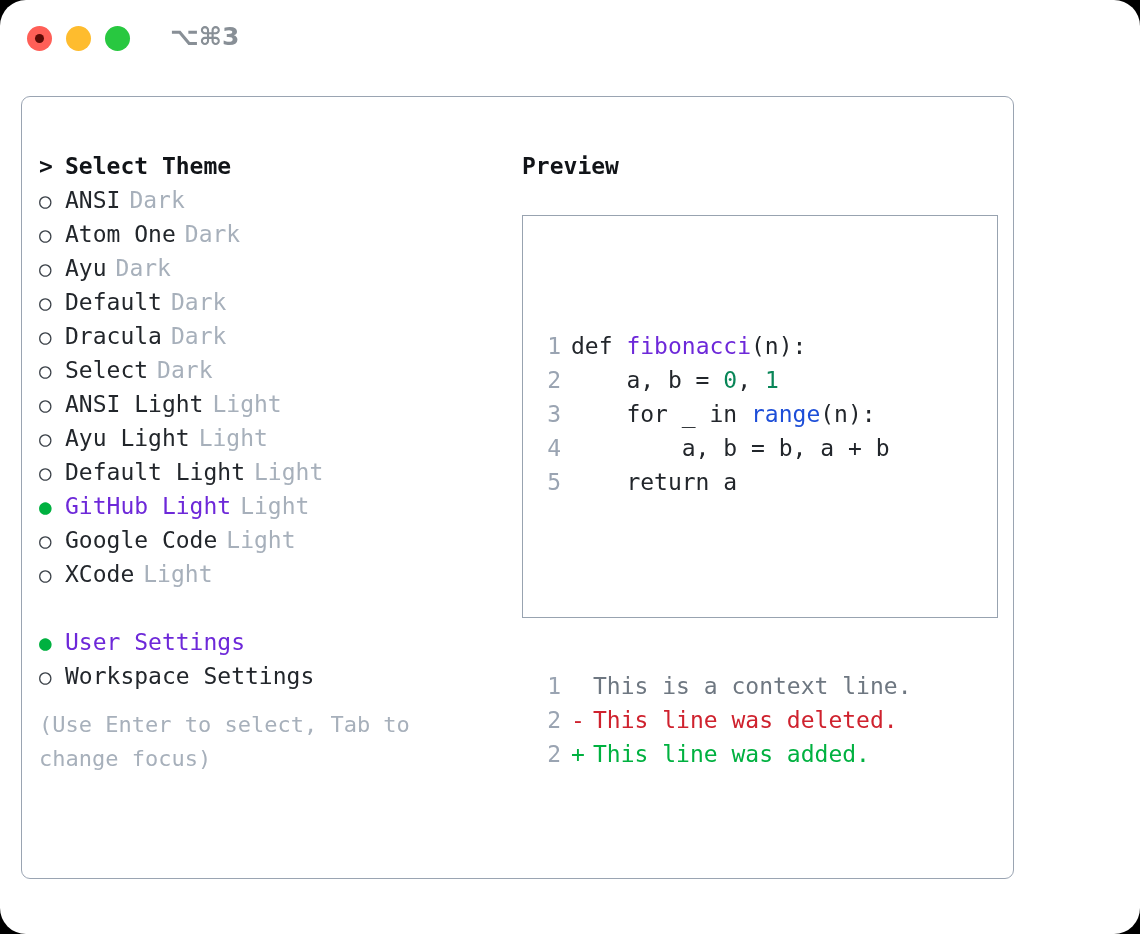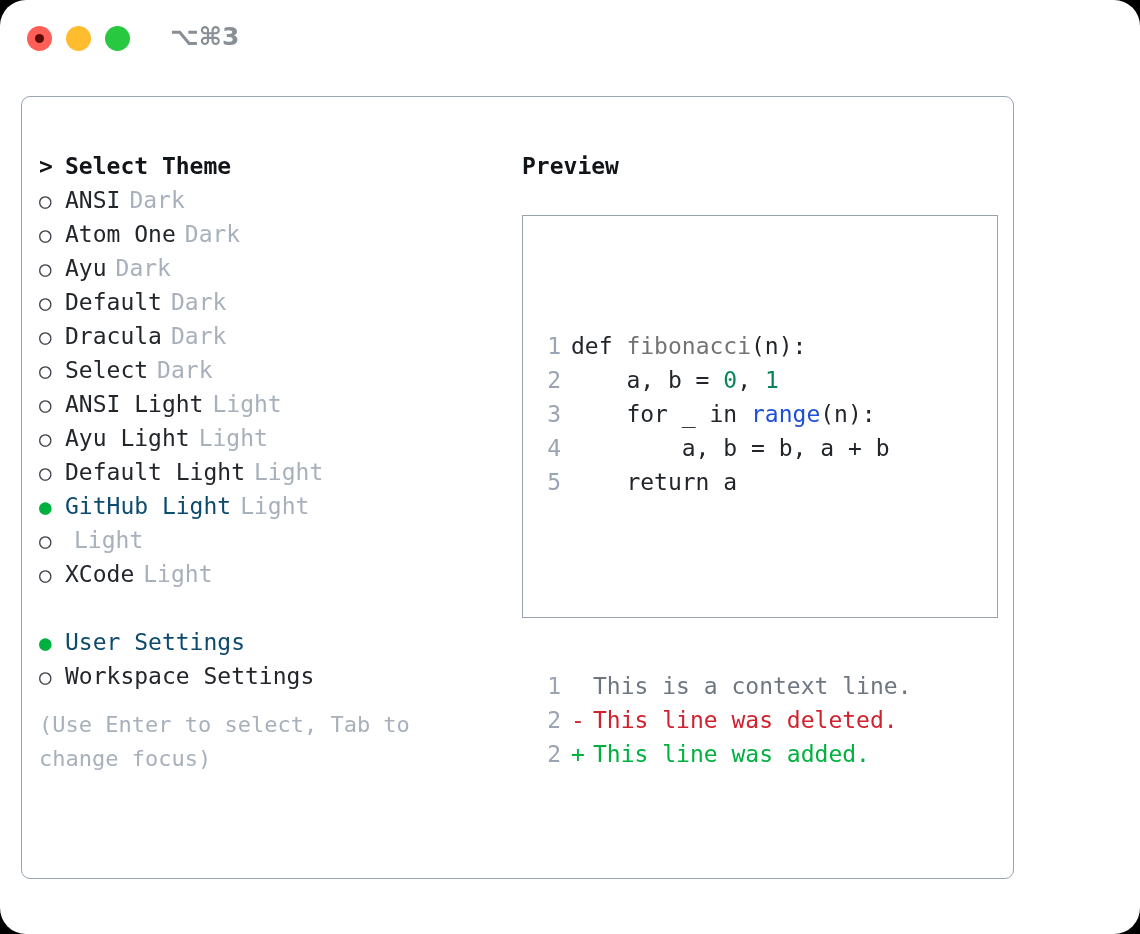--- a/index.html
+++ b/index.html
@@ -129,21 +129,21 @@
     color: #3d434a;
   }
   .bullet.on {
     color: #00b140;
   }
 
   .label {
     color: #22262b;
   }
   .label.selected {
-    color: #0c4a6e;
+    color: #6d28d9;
   }
   .variant {
     color: #a7b0bb;
     margin-left: 9px;
     text-align: center;
   }
 
   .spacer-row { height: 34px; }
 
   .apply-title {
@@ -200,21 +200,21 @@
     white-space: pre;
   }
   .lno {
     display: inline-block;
     width: 24px;
     text-align: right;
     color: #9aa4b2;
     margin-right: 10px;
   }
   .tok-plain  { color: #22262b; }
-  .tok-fn     { color: #737373; font-weight: 400; }
+  .tok-fn     { color: #6d28d9; font-weight: 400; }
   .tok-num    { color: #098658; }
   .tok-builtin{ color: #1d4ed8; text-align: center; }
 
   .diff-ctx  { color: #6e7781; }
   .diff-del  { color: #cf222e; }
   .diff-add  { color: #00b140; }
   .diff-mark { display: inline-block; width: 22px; }
 </style>
 </head>
 <body>
@@ -284,20 +284,21 @@
               <span class="label">Default Light</span>
               <span class="variant">Light</span>
             </div>
             <div class="row">
               <span class="bullet on">●</span>
               <span class="label selected">GitHub Light</span>
               <span class="variant">Light</span>
             </div>
             <div class="row">
               <span class="bullet">○</span>
+              <span class="label">Google Code</span>
               <span class="variant">Light</span>
             </div>
             <div class="row">
               <span class="bullet">○</span>
               <span class="label">XCode</span>
               <span class="variant">Light</span>
             </div>
           </div>
 
         <div class="spacer-row"></div>

